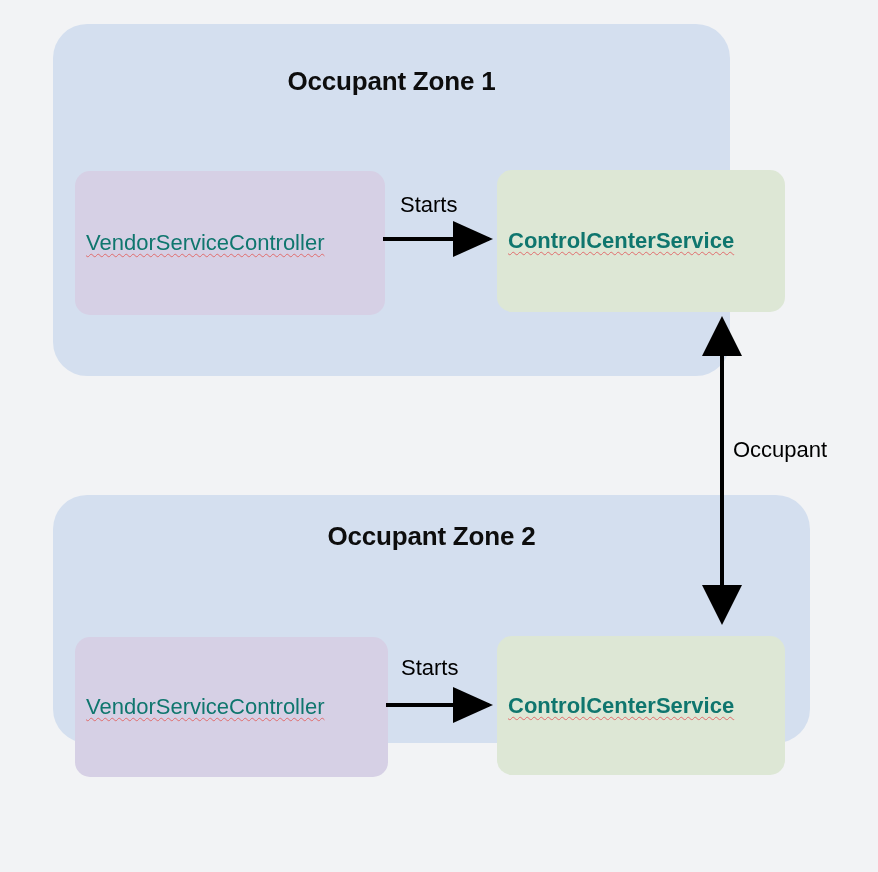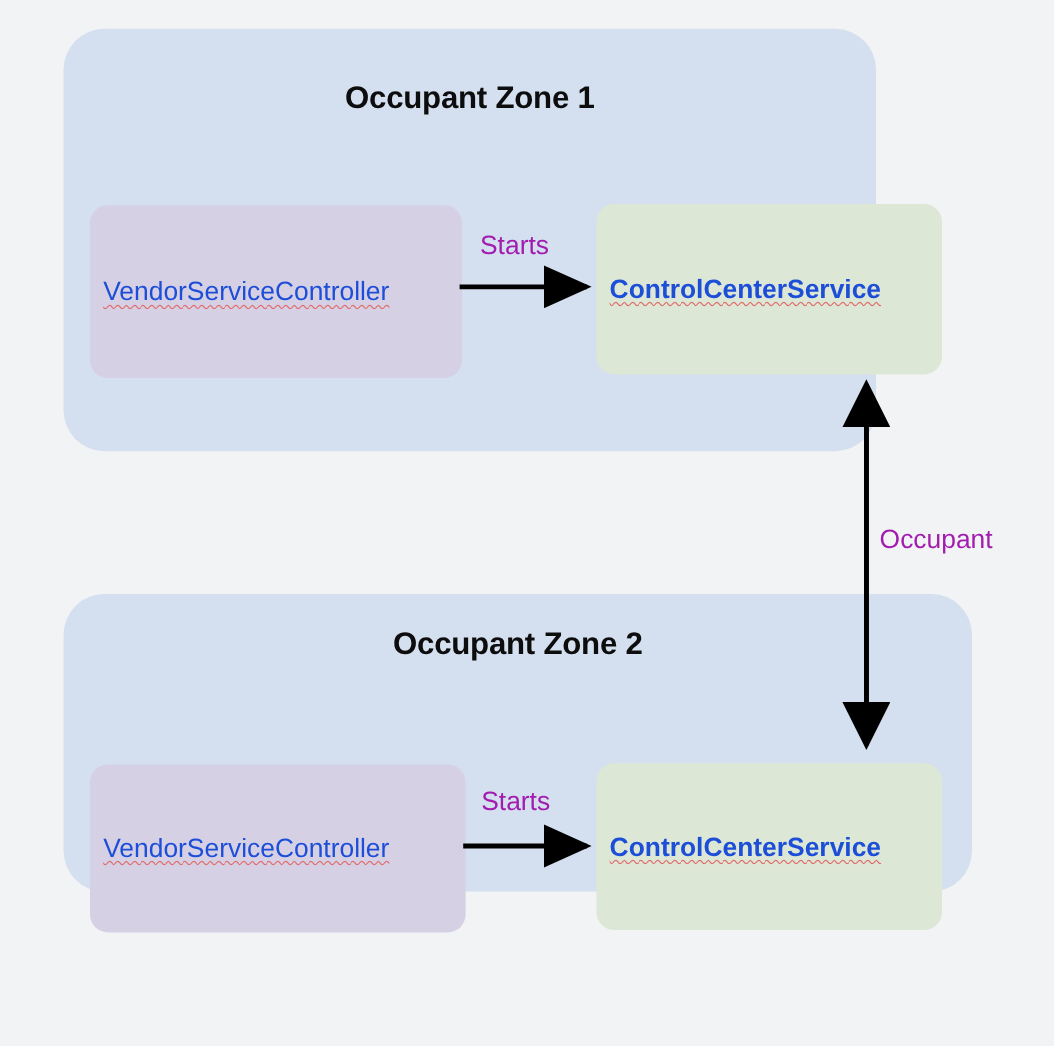--- a/index.html
+++ b/index.html
@@ -48,21 +48,21 @@
     border-radius: 15px;
     box-sizing: border-box;
     display: flex;
     align-items: center;
   }
   .node.vendor { background: #d6d0e5; }
   .node.control { background: #dde7d5; font-weight: bold; }
 
   .node-label {
     font-size: 22px;
-    color: #1d4ed8;
+    color: #0f766e;
     white-space: nowrap;
     text-decoration: underline wavy #e06c6c;
     text-decoration-thickness: 1px;
     text-underline-offset: 3px;
     padding-left: 11px;
   }
 
   
   #node-vendor-1  { left: 75px;  top: 171px; width: 310px; height: 144px; }
   #node-control-1 { left: 497px; top: 170px; width: 288px; height: 142px; }
@@ -82,21 +82,21 @@
   .arrow-v {
     position: absolute;
     width: 30px;
     overflow: visible;
   }
   #arrow-connect { left: 707px; top: 308px; height: 325px; }
 
   .edge-label {
     position: absolute;
     font-size: 22px;
-    color: #a21caf;
+    color: #000000;
     white-space: nowrap;
   }
   #label-starts-1  { left: 400px; top: 192px; }
   #label-starts-2  { left: 401px; top: 655px; }
   #label-connect   { left: 733px; top: 437px; }
 </style>
 </head>
 <body>
 
 <div class="canvas">

